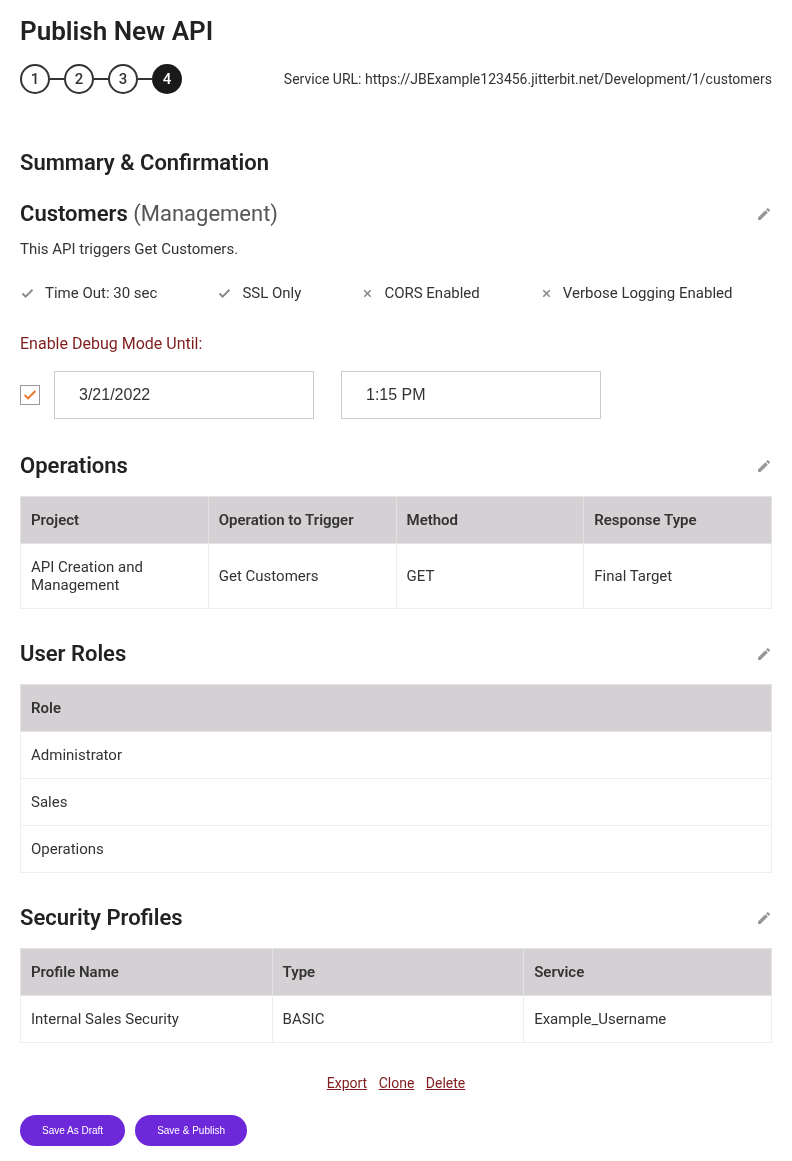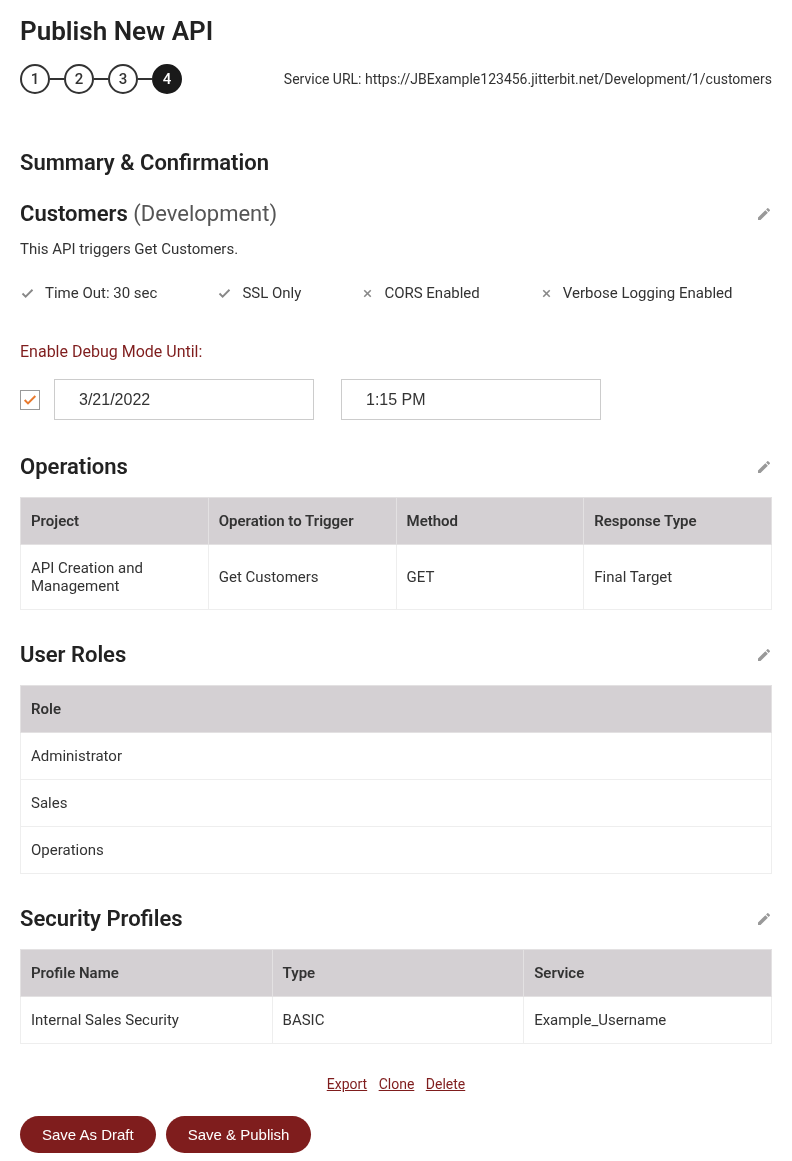--- a/index.html
+++ b/index.html
@@ -88,21 +88,21 @@
       display: block;
     }
     .api-desc {
       font-size: 15px;
       color: #333;
       margin-bottom: 26px;
     }
     .flags-row {
       display: flex;
       gap: 60px;
-      margin-bottom: 40px;
+      margin-bottom: 32px;
     }
     .flag-item {
       display: flex;
       align-items: center;
       gap: 10px;
       font-size: 15px;
       color: #333;
     }
     .check-icon, .x-icon {
       display: inline-flex;
@@ -125,21 +125,21 @@
       border: 1px solid #999;
       display: flex;
       align-items: center;
       justify-content: center;
       cursor: pointer;
     }
     .checkbox svg {
       display: block;
     }
     .text-input {
-      height: 41px;
+      height: 48px;
       border: 1px solid #ccc;
       padding: 0 24px;
       font-size: 16px;
       color: #333;
       background: #fff;
     }
     .date-input {
       width: 260px;
     }
     .time-input {
@@ -199,26 +199,26 @@
       color: #7f1d1d;
       text-decoration: underline;
       margin: 0 4px;
       cursor: pointer;
     }
     .footer-buttons {
       display: flex;
       gap: 10px;
     }
     .btn {
-      background: #7f1d1d;
+      background: #6d28d9;
       color: #fff;
       border: none;
       border-radius: 20px;
       padding: 10px 22px;
-      font-size: 15px;
+      font-size: 10px;
       cursor: pointer;
     }
   </style>
 </head>
 <body>
 
 <h1 class="page-title">Publish New API</h1>
 
 <div class="header-row">
   <div class="steps">
@@ -233,21 +233,21 @@
   <div class="service-url">
     <span>Service URL: </span><span>https://JBExample123456.jitterbit.net/Development/1/customers</span>
   </div>
 </div>
 
 <h2 class="section-title">Summary &amp; Confirmation</h2>
 
 <div class="api-header">
   <div class="api-name-line">
     <span>Customers</span>
-    <span class="api-env">(Development)</span>
+    <span class="api-env">(Management)</span>
   </div>
   <span class="pencil-icon">
     <svg width="16" height="16" viewBox="0 0 24 24" fill="#999">
         <path d="M3 17.25V21h3.75L17.81 9.94l-3.75-3.75L3 17.25zM20.71 7.04a1 1 0 0 0 0-1.41l-2.34-2.34a1 1 0 0 0-1.41 0l-1.83 1.83 3.75 3.75 1.83-1.83z"></path>
       </svg>
   </span>
 </div>
 
 <p class="api-desc">This API triggers Get Customers.</p>
 

